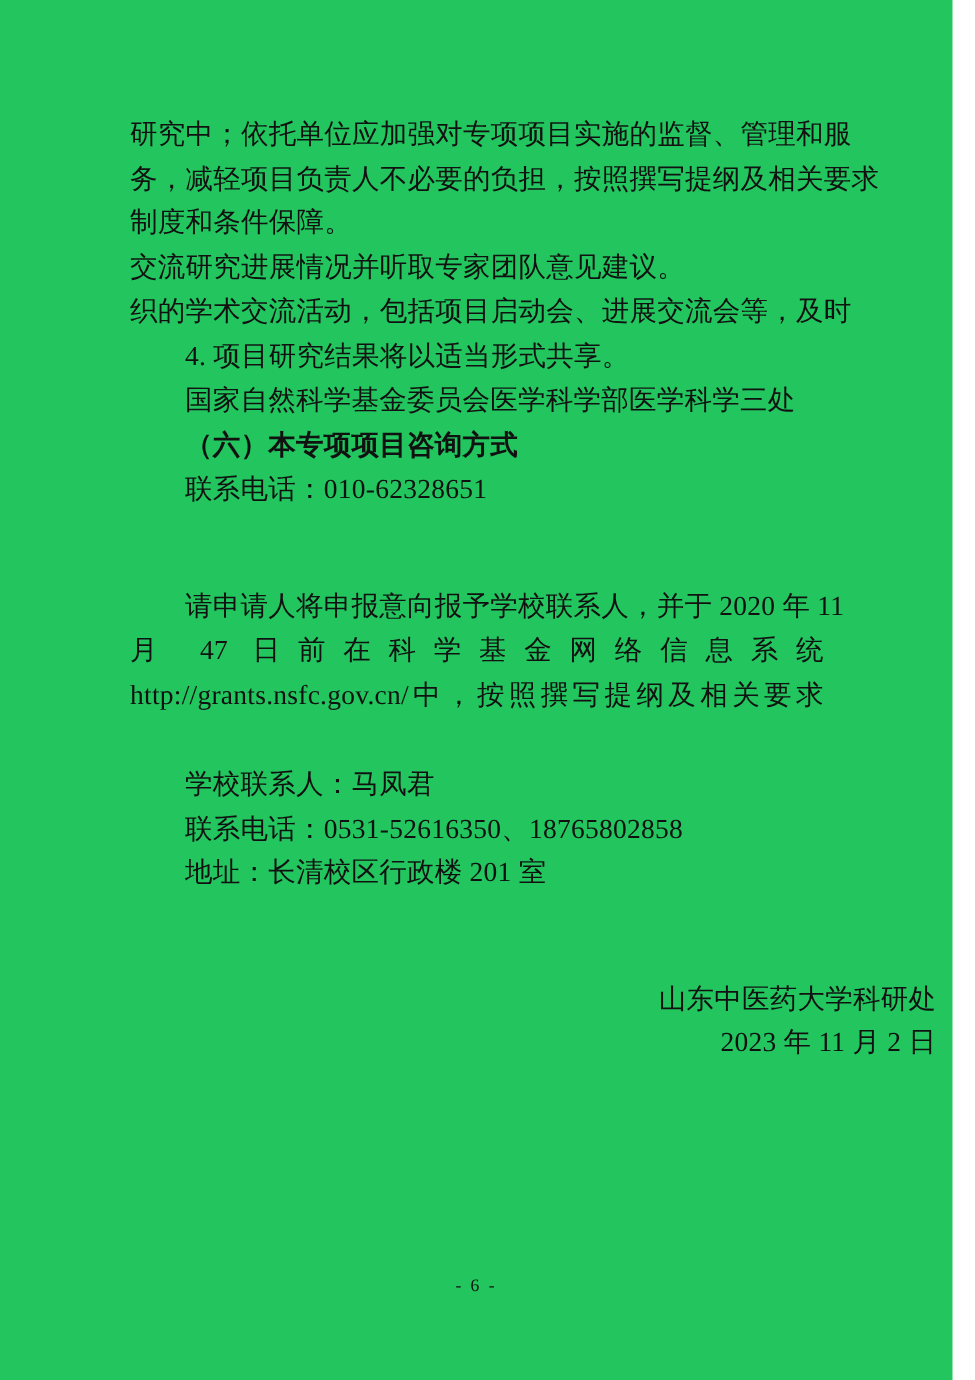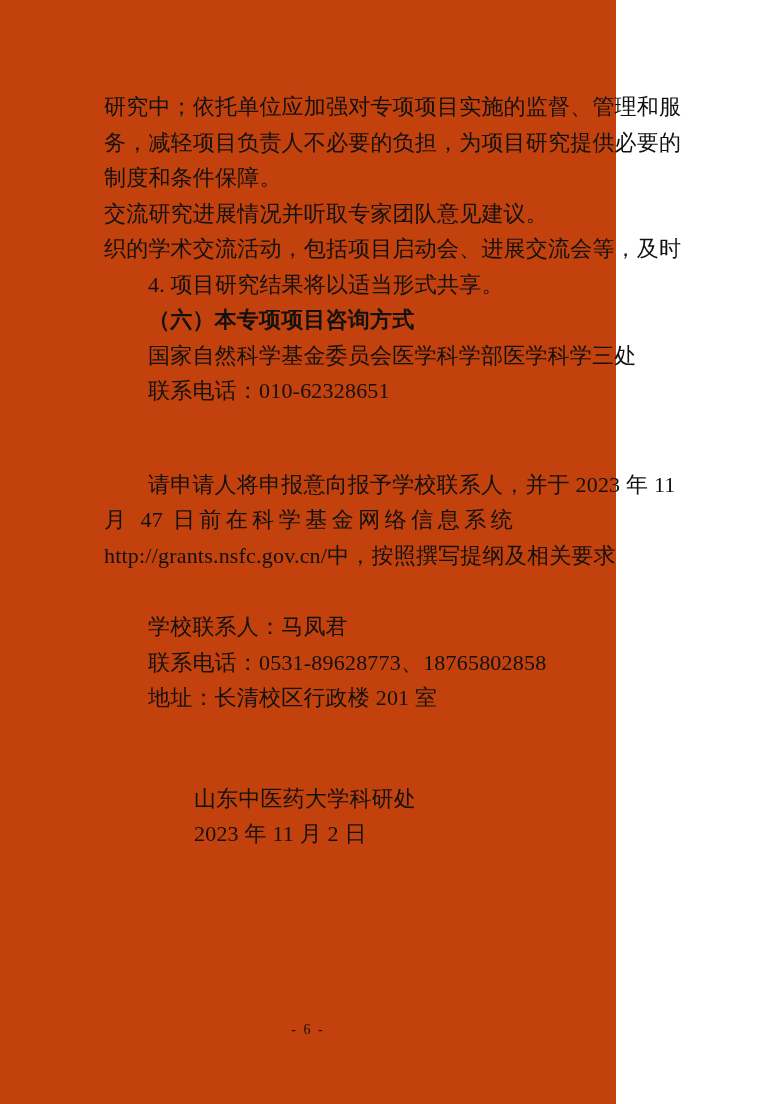--- a/index.html
+++ b/index.html
@@ -5,24 +5,24 @@
   html, body { margin: 0; padding: 0; }
   body {
     width: 780px; height: 1104px;
     background: #ffffff;
     overflow: hidden;
     font-family: "Liberation Serif", "DejaVu Serif", serif;
     color: #111111;
   }
   .page {
     position: relative;
-    width: 616px; height: 1104px;
+    width: 762px; height: 1104px;
     box-sizing: border-box;
     padding: 89px 103px 0 104px;
-    background: #c2410c;
+    background: #22c55e;
   }
   .line {
     font-size: 22px;
     line-height: 35.5px;
     height: 35.5px;
     white-space: nowrap;
     letter-spacing: 0.2px;
   }
   
   .j {
@@ -31,62 +31,62 @@
   }
   
   .ind { text-indent: 44px; }
   .bold { font-weight: bold; }
   .spacer-a { height: 58px; }   
   .spacer-b { height: 36px; }   
   .spacer-c { height: 65px; }   
   .sig {
     position: relative;
     left: 90px;             
-    text-align: left;
+    text-align: right;
     font-family: Liberation Serif, serif;
   }
   .footer {
     position: absolute;
     top: 1021px; left: 0; right: 0;
     text-align: center;
     font-size: 14px;
     line-height: 18px;
     letter-spacing: 2px;
     color: #111111;
   }
 </style>
 </head>
 <body>
 
 <div class="page">
 
   <div class="line j">研究中；依托单位应加强对专项项目实施的监督、管理和服</div>
-  <div class="line j">务，减轻项目负责人不必要的负担，为项目研究提供必要的</div>
+  <div class="line j">务，减轻项目负责人不必要的负担，按照撰写提纲及相关要求</div>
   <div class="line">制度和条件保障。</div>
 
   <div class="line">交流研究进展情况并听取专家团队意见建议。</div>
   <div class="line j">织的学术交流活动，包括项目启动会、进展交流会等，及时</div>
 
   <div class="line ind">4. 项目研究结果将以适当形式共享。</div>
 
+  <div class="line ind">国家自然科学基金委员会医学科学部医学科学三处</div>
+
   <div class="line ind bold">（六）本专项项目咨询方式</div>
-
-  <div class="line ind">国家自然科学基金委员会医学科学部医学科学三处</div>
   <div class="line ind">联系电话：010-62328651</div>
 
   <div class="spacer-a"></div>
 
-  <div class="line j ind">请申请人将申报意向报予学校联系人，并于 2023 年 11</div>
+  <div class="line j ind">请申请人将申报意向报予学校联系人，并于 2020 年 11</div>
   <div class="line j">月 47 日前在科学基金网络信息系统</div>
   <div class="line j">http://grants.nsfc.gov.cn/中，按照撰写提纲及相关要求</div>
 
   <div class="spacer-b"></div>
 
   <div class="line ind">学校联系人：马凤君</div>
-  <div class="line ind">联系电话：0531-89628773、18765802858</div>
+  <div class="line ind">联系电话：0531-52616350、18765802858</div>
   <div class="line ind">地址：长清校区行政楼 201 室</div>
 
   <div class="spacer-c"></div>
 
   <div class="line sig">山东中医药大学科研处</div>
   <div class="line sig">2023 年 11 月 2 日</div>
 
   <div class="footer">- 6 -</div>
 
 </div>

